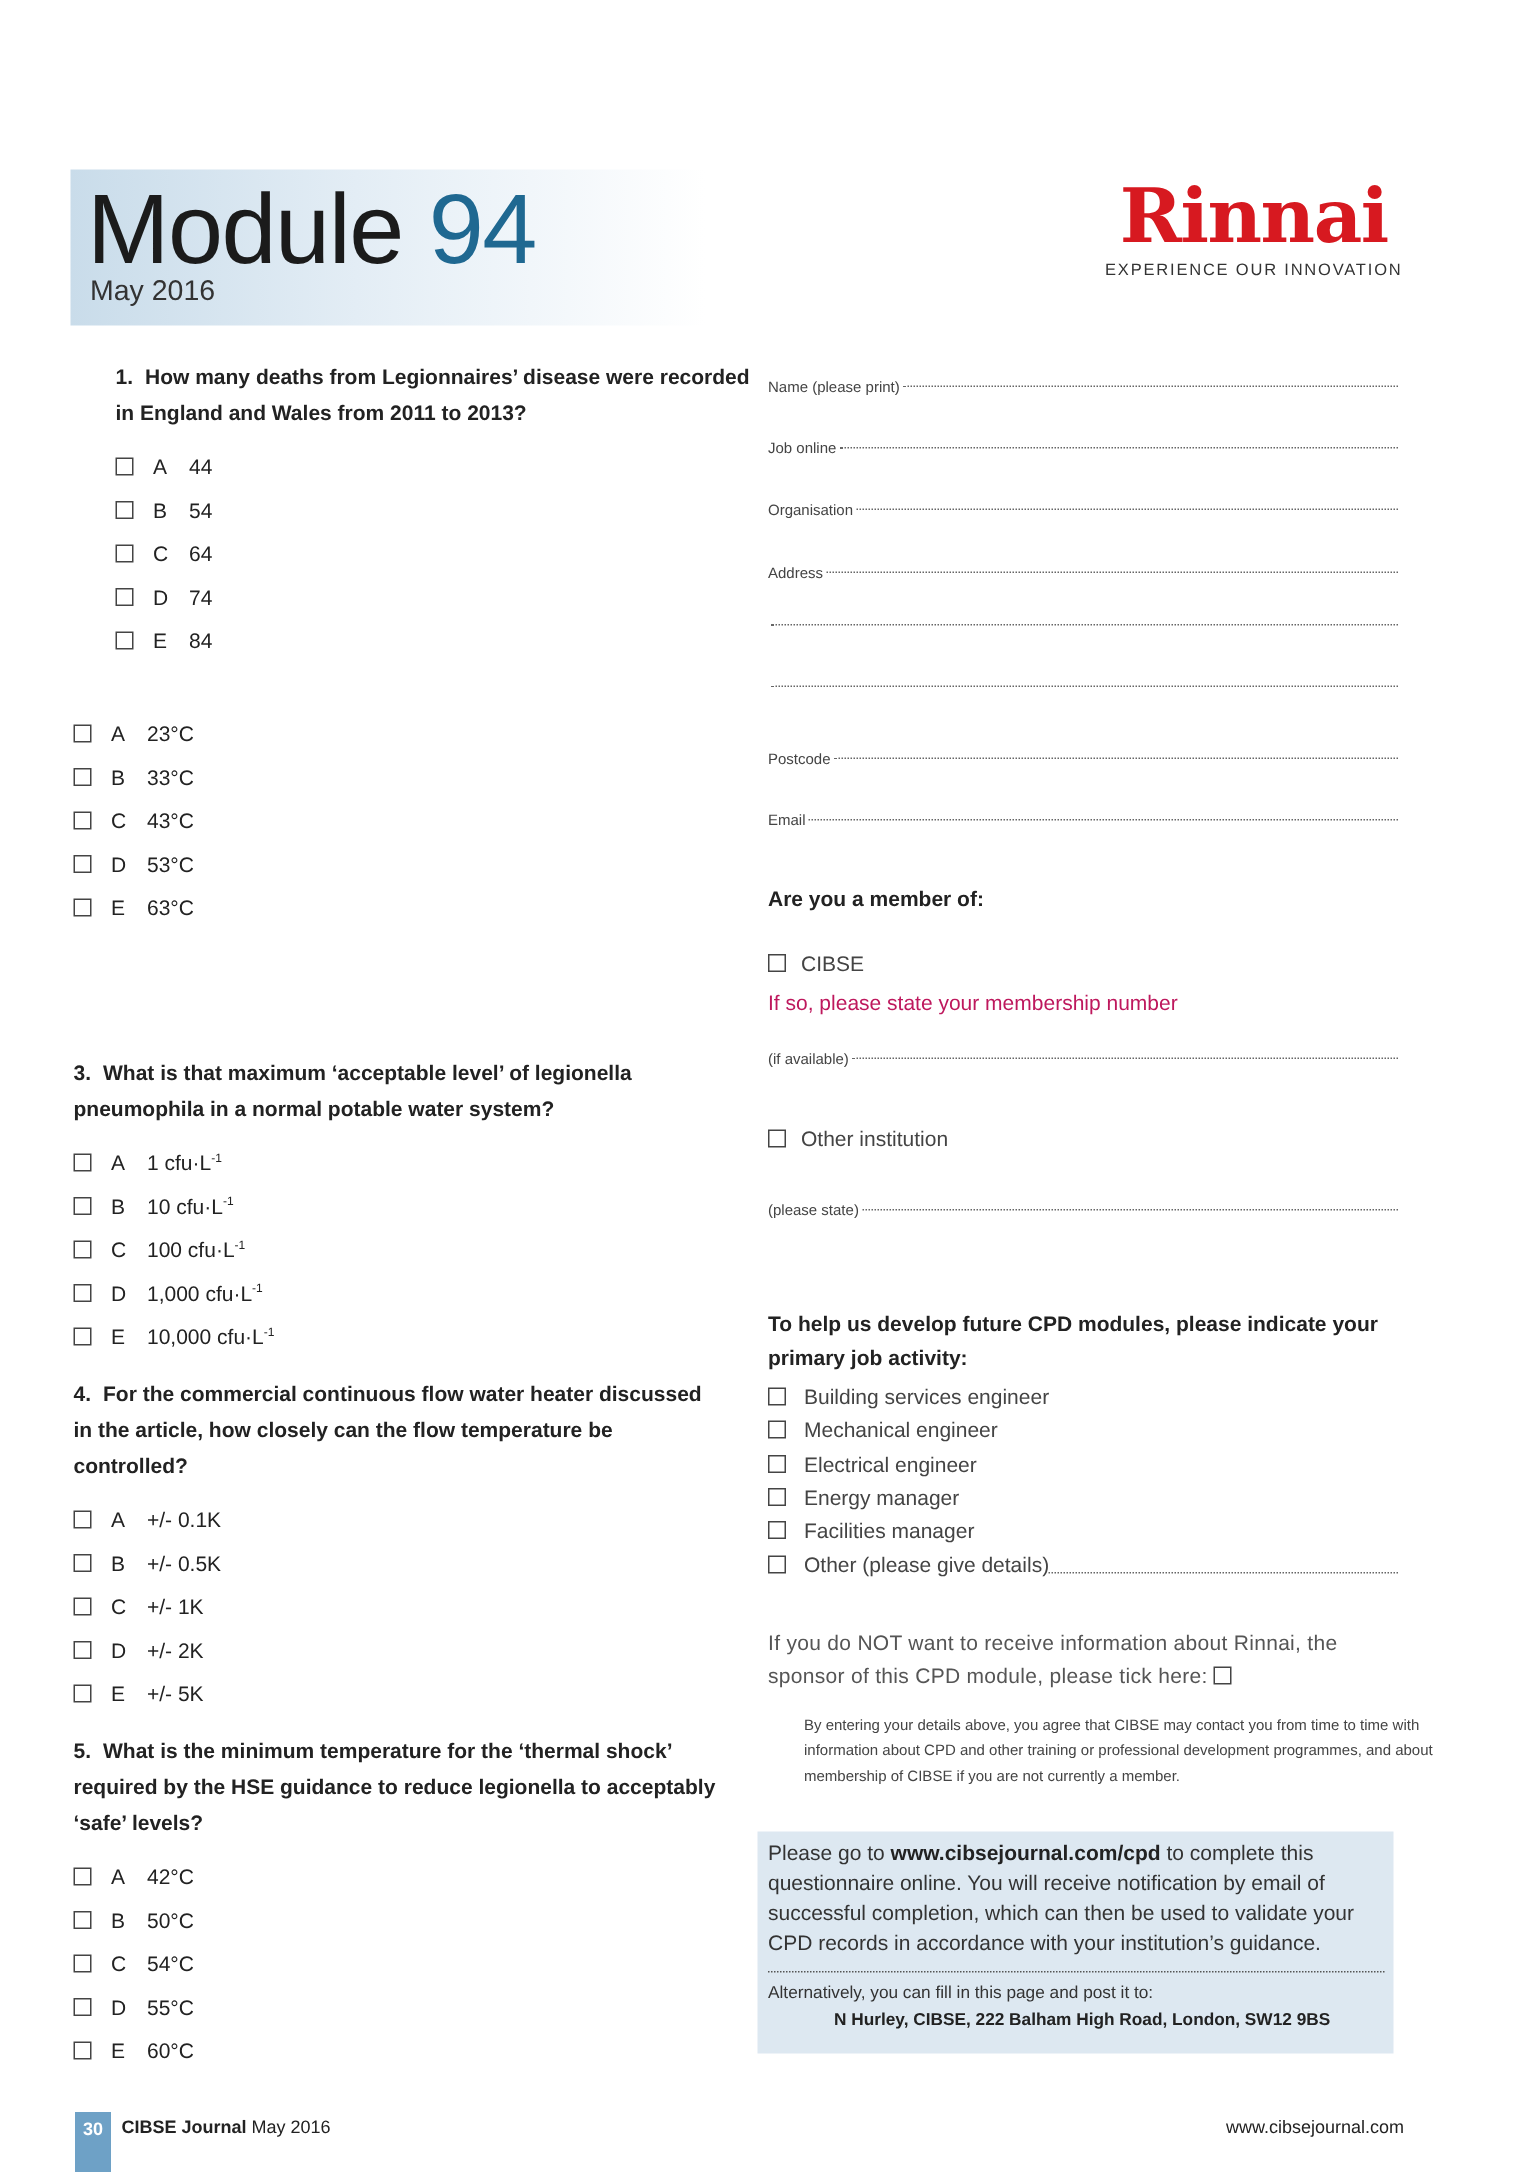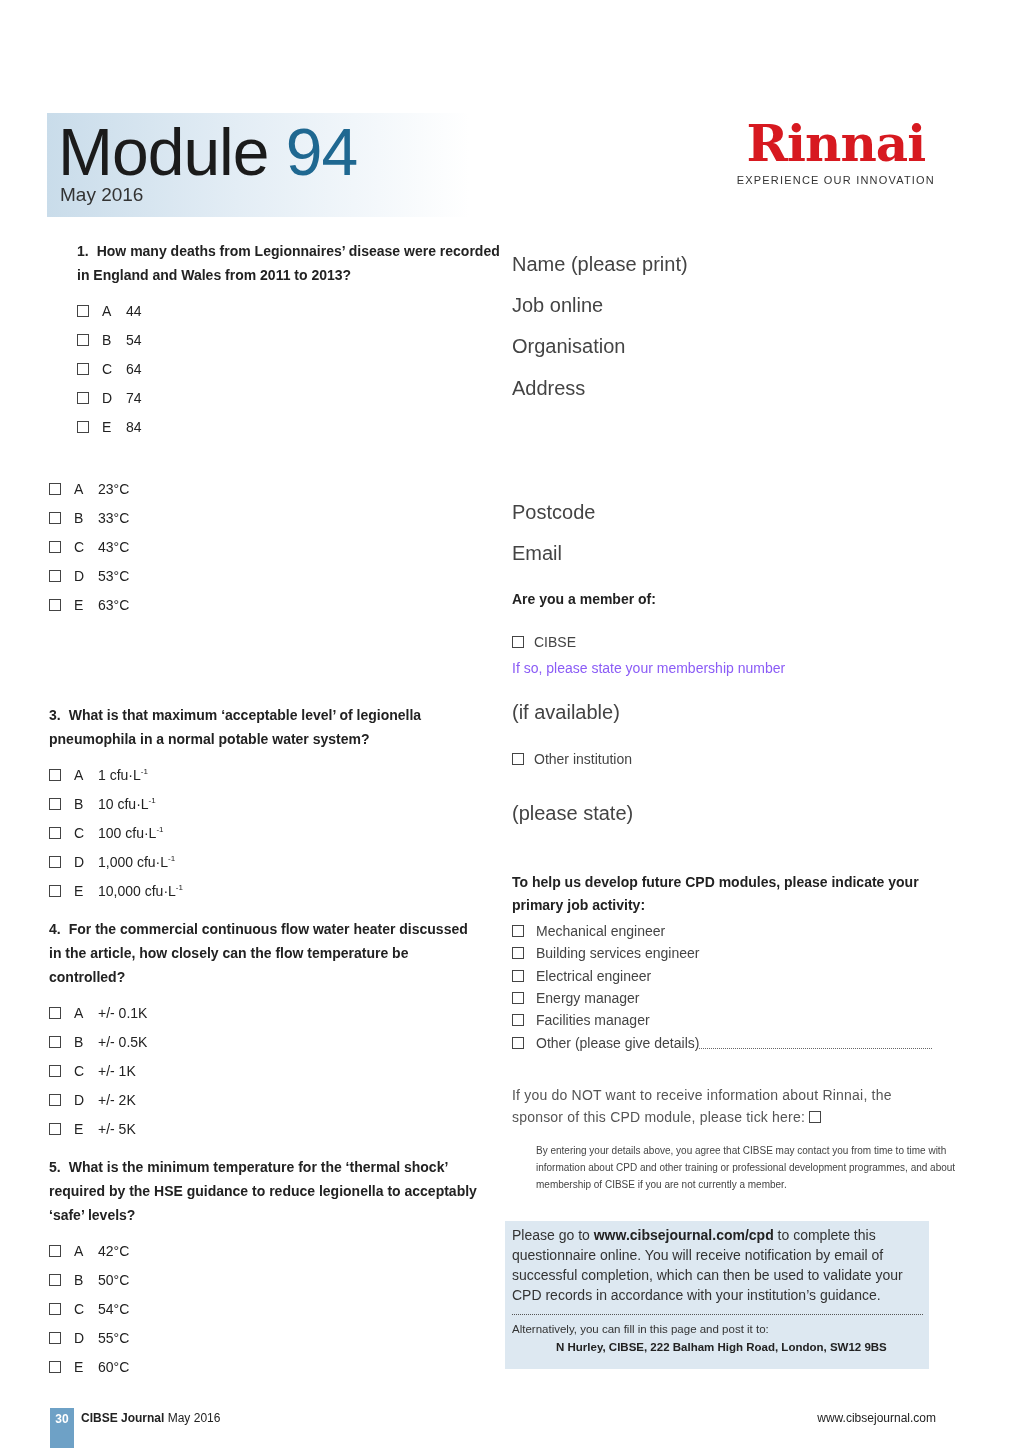--- a/index.html
+++ b/index.html
@@ -44,35 +44,35 @@
   .box {
     width: 10px; height: 10px; border: 1.3px solid #444; display: inline-block;
     flex: 0 0 auto; background: #fff; cursor: pointer;
   }
   .opt .letter { width: 24px; margin-left: 13px; }
   .opt .val sup { font-size: 8px; }
 
   
   .form-line {
     position: absolute; left: 512px; width: 420px; display: flex; align-items: baseline;
-    font-size: 20px; color: #444; flex-direction: column;
+    font-size: 10px; color: #444;
   }
   .form-line .lbl { white-space: nowrap; margin-right: 2px; }
   .form-line .dots {
     flex: 1; border-bottom: 1.5px dotted #666; height: 1px; position: relative; top: -3px;
   }
   .r-heading {
     position: absolute; left: 512px; width: 420px; font-weight: bold; font-size: 14px;
     line-height: 23px; color: #222;
   }
   .r-check {
     position: absolute; left: 512px; display: flex; align-items: center; font-size: 14px; color: #444;
   }
   .r-check .box { margin-right: 10px; }
-  .r-text { position: absolute; left: 512px; font-size: 14px; color: #8b5cf6; }
+  .r-text { position: absolute; left: 512px; font-size: 14px; color: #be185d; }
 
   .job-list { position: absolute; left: 512px; top: 920px; width: 420px; }
   .job-item { display: flex; align-items: center; height: 22.3px; font-size: 14px; color: #444; }
   .job-item .box { margin-right: 12px; }
   .job-item .dots { flex: 1; border-bottom: 1.5px dotted #666; height: 1px; position: relative; top: 5px; }
 
   .optout {
     position: absolute; left: 512px; top: 1084px; width: 425px; font-size: 14px;
     line-height: 22px; color: #555; letter-spacing: 0.2px;
   }
@@ -322,25 +322,25 @@
 </div>
 <div class="form-line" style="top:802px;">
   <span class="lbl">(please state)</span>
   <span class="dots"></span>
 </div>
 
 <div class="r-heading" style="top:871px;">To help us develop future CPD modules, please indicate your primary job activity:</div>
 <div class="job-list" id="job-list">
     <div class="job-item">
       <span class="box"></span>
+      <span>Building services engineer</span>
+    </div>
+    <div class="job-item">
+      <span class="box"></span>
       <span>Mechanical engineer</span>
-    </div>
-    <div class="job-item">
-      <span class="box"></span>
-      <span>Building services engineer</span>
     </div>
     <div class="job-item">
       <span class="box"></span>
       <span>Electrical engineer</span>
     </div>
     <div class="job-item">
       <span class="box"></span>
       <span>Energy manager</span>
     </div>
     <div class="job-item">

